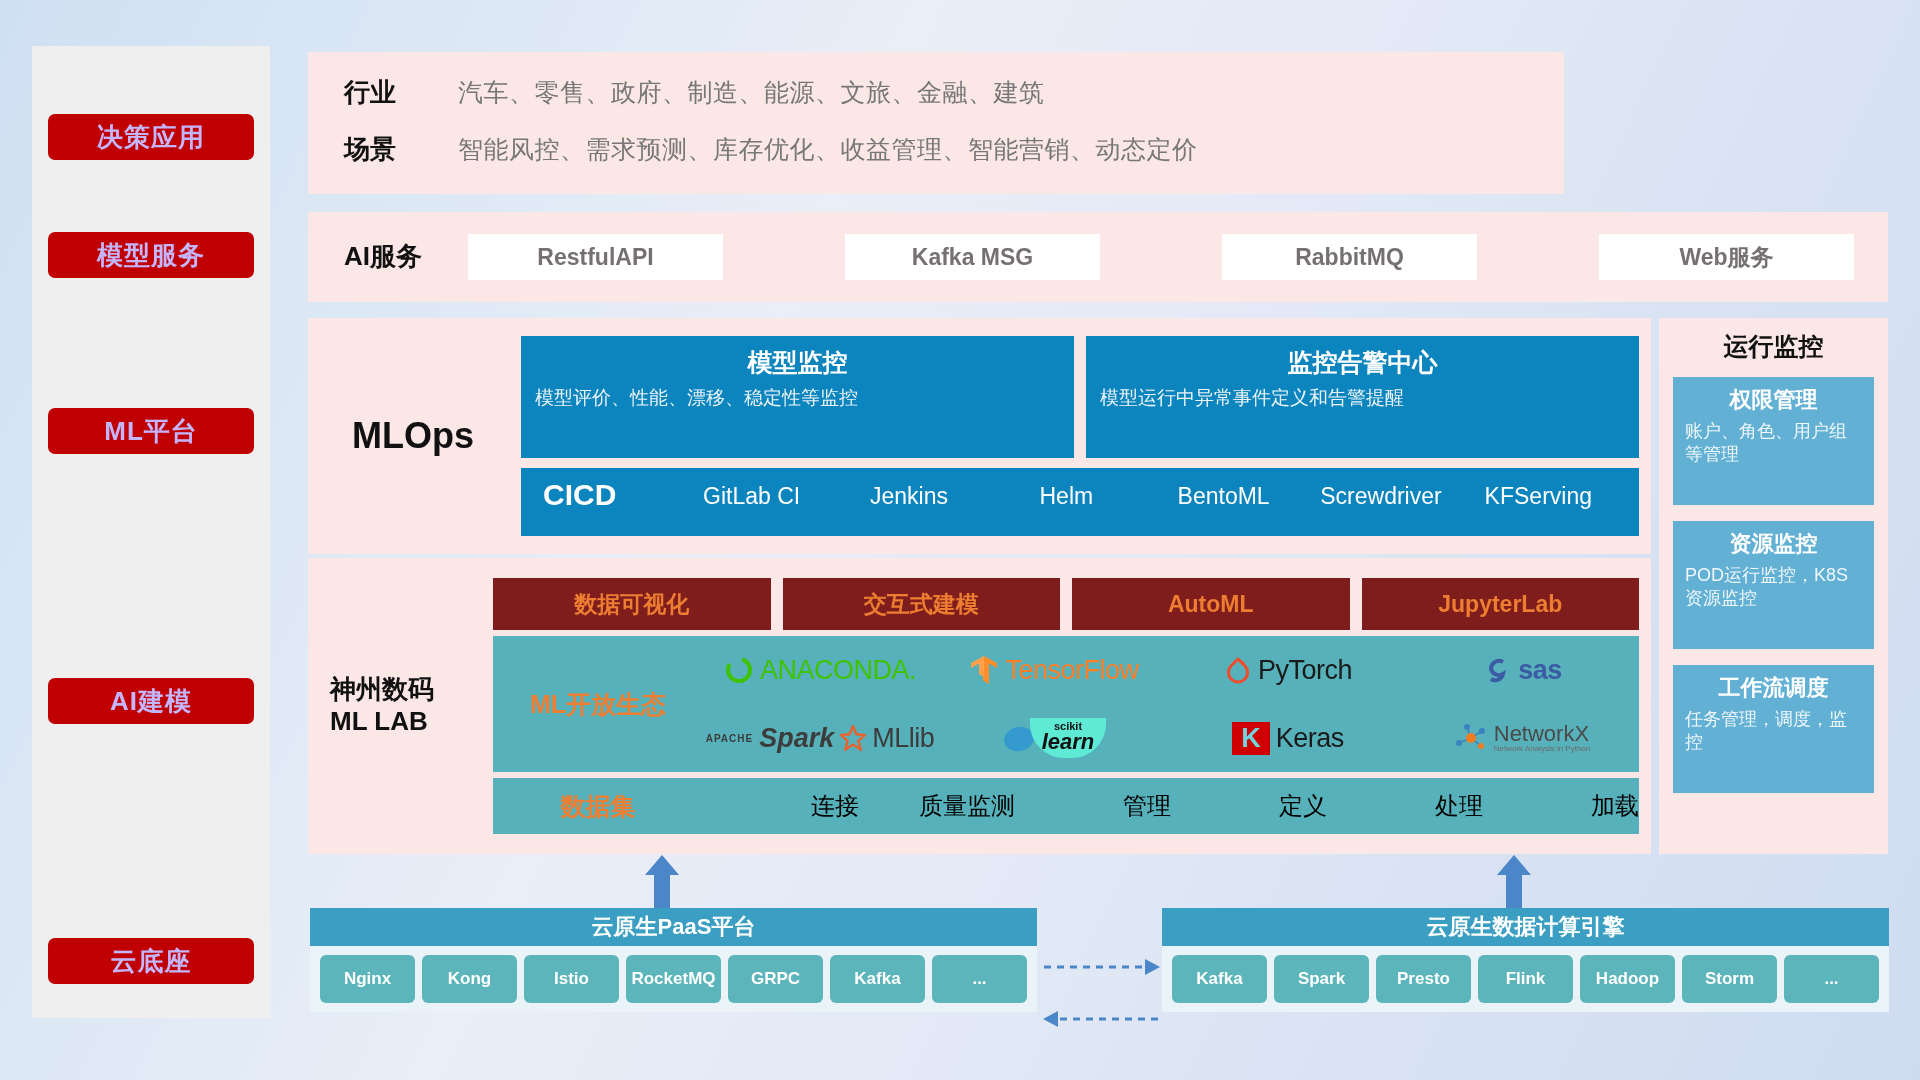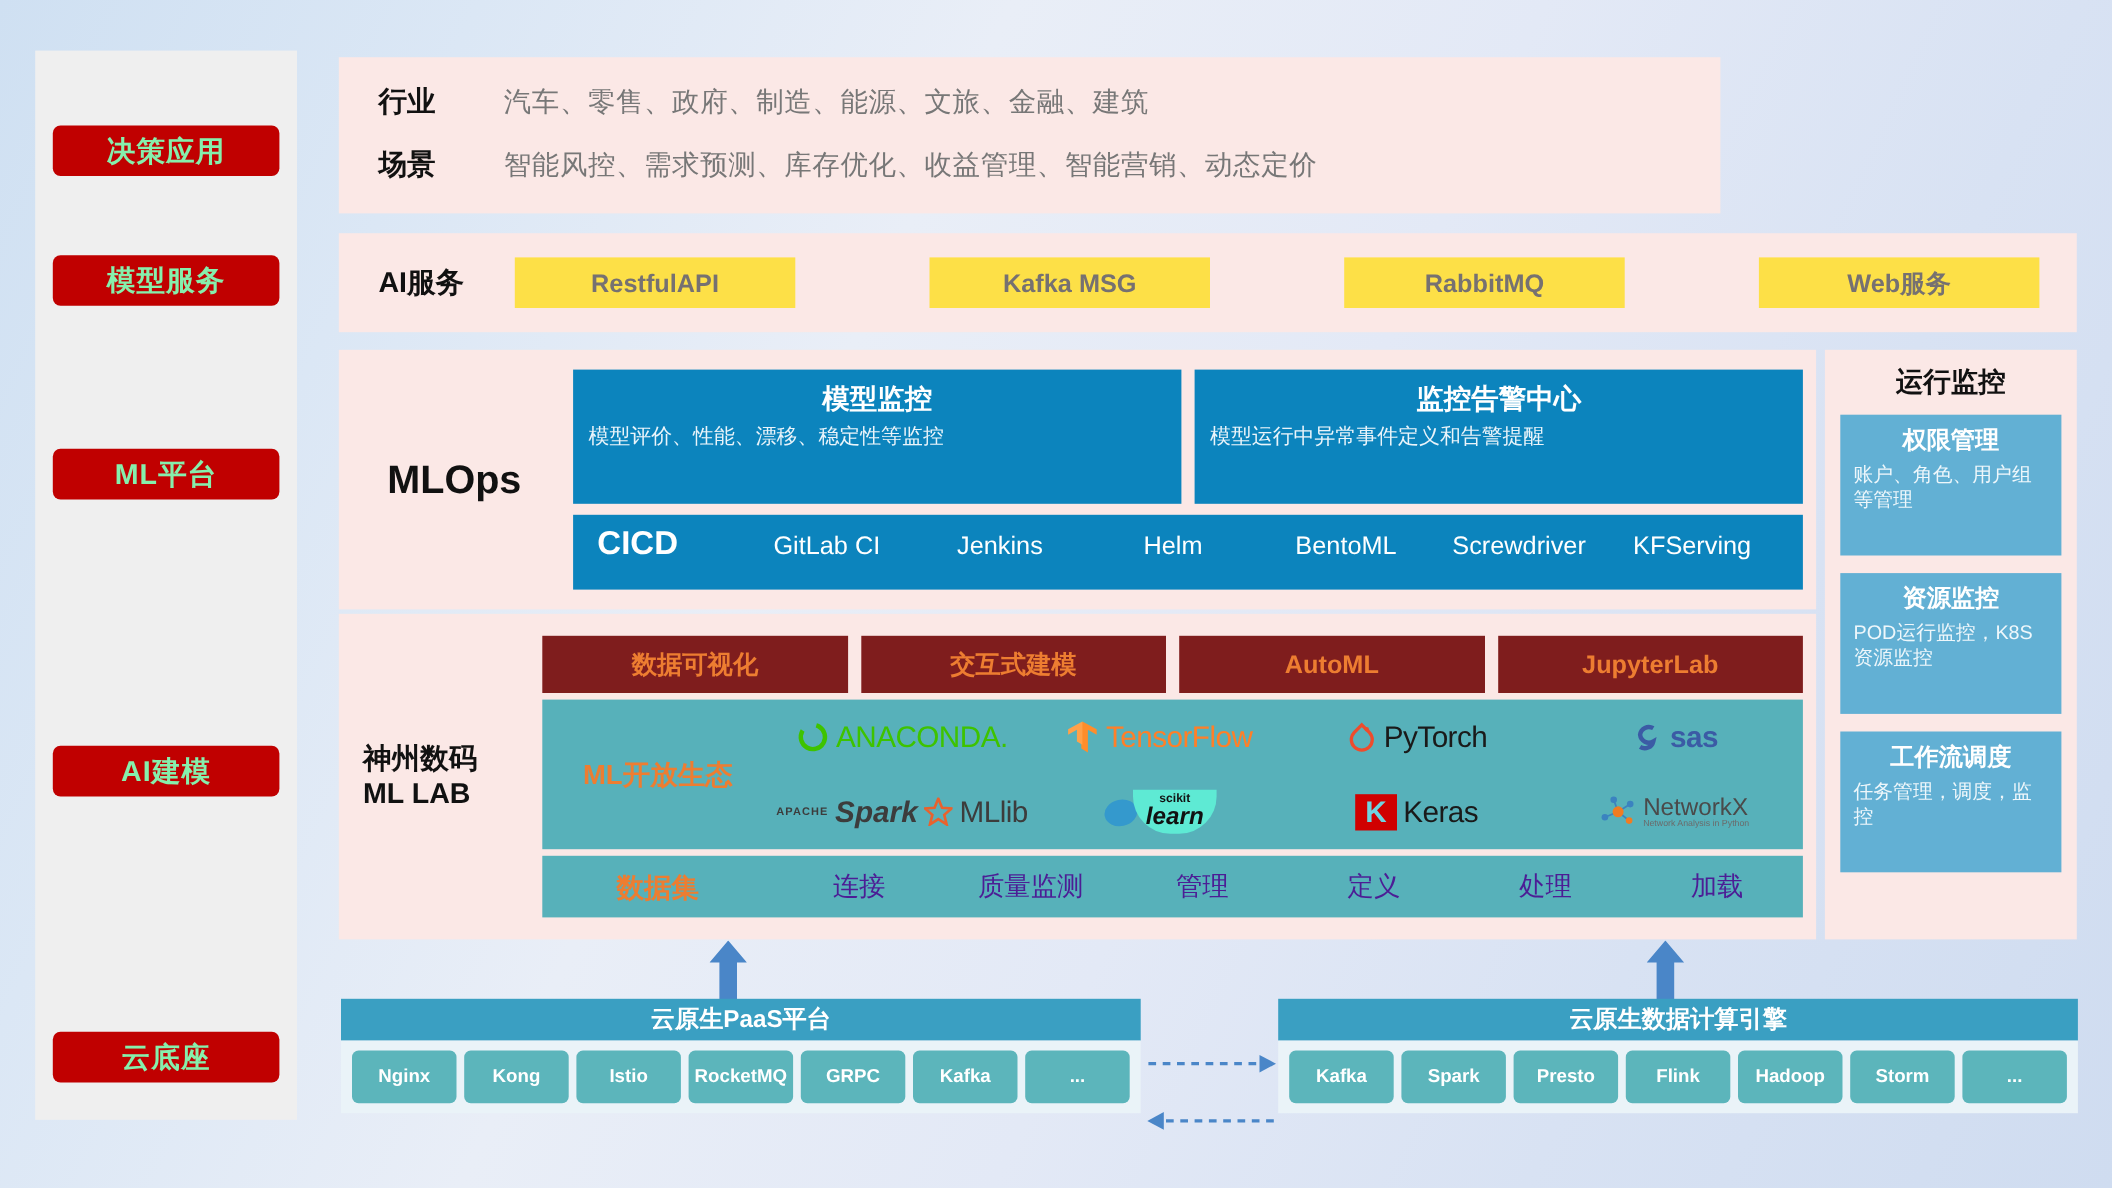--- a/index.html
+++ b/index.html
@@ -12,40 +12,40 @@
   .canvas { position: absolute; inset: 0; }
 
   
   .stage-rail {
     position: absolute; left: 32px; top: 46px; width: 238px; height: 972px;
     background: #efefef;
   }
   .stage-chip {
     position: absolute; left: 48px; width: 206px; height: 46px;
     background: #c00000; border-radius: 7px;
-    color: #86efac; font-size: 26px; font-weight: bold;
+    color: #c4b5fd; font-size: 26px; font-weight: bold;
     display: flex; align-items: center; justify-content: center;
     letter-spacing: 1px;
   }
 
   
   .band { position: absolute; background: #fbe8e6; }
 
   .row-label {
     font-size: 26px; font-weight: bold; color: #111; line-height: 1.22;
   }
 
   
   .kv-line { display: flex; align-items: center; }
   .kv-key { width: 150px; font-size: 26px; font-weight: bold; color: #111; text-align: left; padding-left: 36px;}
   .kv-val { font-size: 25px; color: #777; letter-spacing: .5px; }
 
   
   .ai-chip {
-    background: #fde047; color: #767171; font-weight: bold; font-size: 23px;
+    background: #ffffff; color: #767171; font-weight: bold; font-size: 23px;
     display: flex; align-items: center; justify-content: center;
     height: 46px;
   }
 
   
   .mlops-card {
     background: #0c84bd; color: #fff; padding: 10px 14px 8px;
   }
   .mlops-card h4 { text-align: center; font-size: 25px; font-weight: bold; margin-bottom: 7px; }
   .mlops-card p { font-size: 19px; line-height: 1.3; color: #eaf4fa; }
@@ -61,21 +61,21 @@
   .lab-tab {
     background: #7f1d1d; color: #ed7d31; font-weight: bold; font-size: 23px;
     height: 52px; display: flex; align-items: center; justify-content: center;
     flex: 1 1 0;
   }
   .eco-band { background: #57b1ba; display: flex; align-items: center; }
   .eco-title { color:#ed7d31; font-weight:bold; font-size:25px; width: 210px; text-align:center; flex:0 0 210px;}
   .logo-grid { flex: 1 1 auto; display: grid; grid-template-columns: repeat(4, 1fr); grid-template-rows: 1fr 1fr; align-items: center; justify-items: center; height: 100%; }
   .ds-band { background: #57b1ba; display: flex; align-items: center; height: 56px; }
   .ds-title { color:#ed7d31; font-weight:bold; font-size:25px; width: 210px; text-align:center; flex:0 0 210px;}
-  .ds-item { flex: 1 1 0; text-align: center; color: #4c1d95; font-size: 24px; font-family: Liberation Mono, monospace; }
+  .ds-item { flex: 1 1 0; text-align: right; color: #000000; font-size: 24px; font-family: Liberation Mono, monospace; }
 
   
   .mon-head { text-align:center; font-size:25px; font-weight:bold; color:#111; }
   .mon-card { background:#62b0d4; color:#fff; padding:8px 12px 10px; }
   .mon-card h5 { text-align:center; font-size:22px; font-weight:bold; margin-bottom:5px; }
   .mon-card p { font-size:18px; line-height:1.28; color:#eef7fb; }
 
   
   .cloud-group { position:absolute; }
   .cloud-head { background:#3a9fc2; color:#fff; font-size:22px; font-weight:bold;

